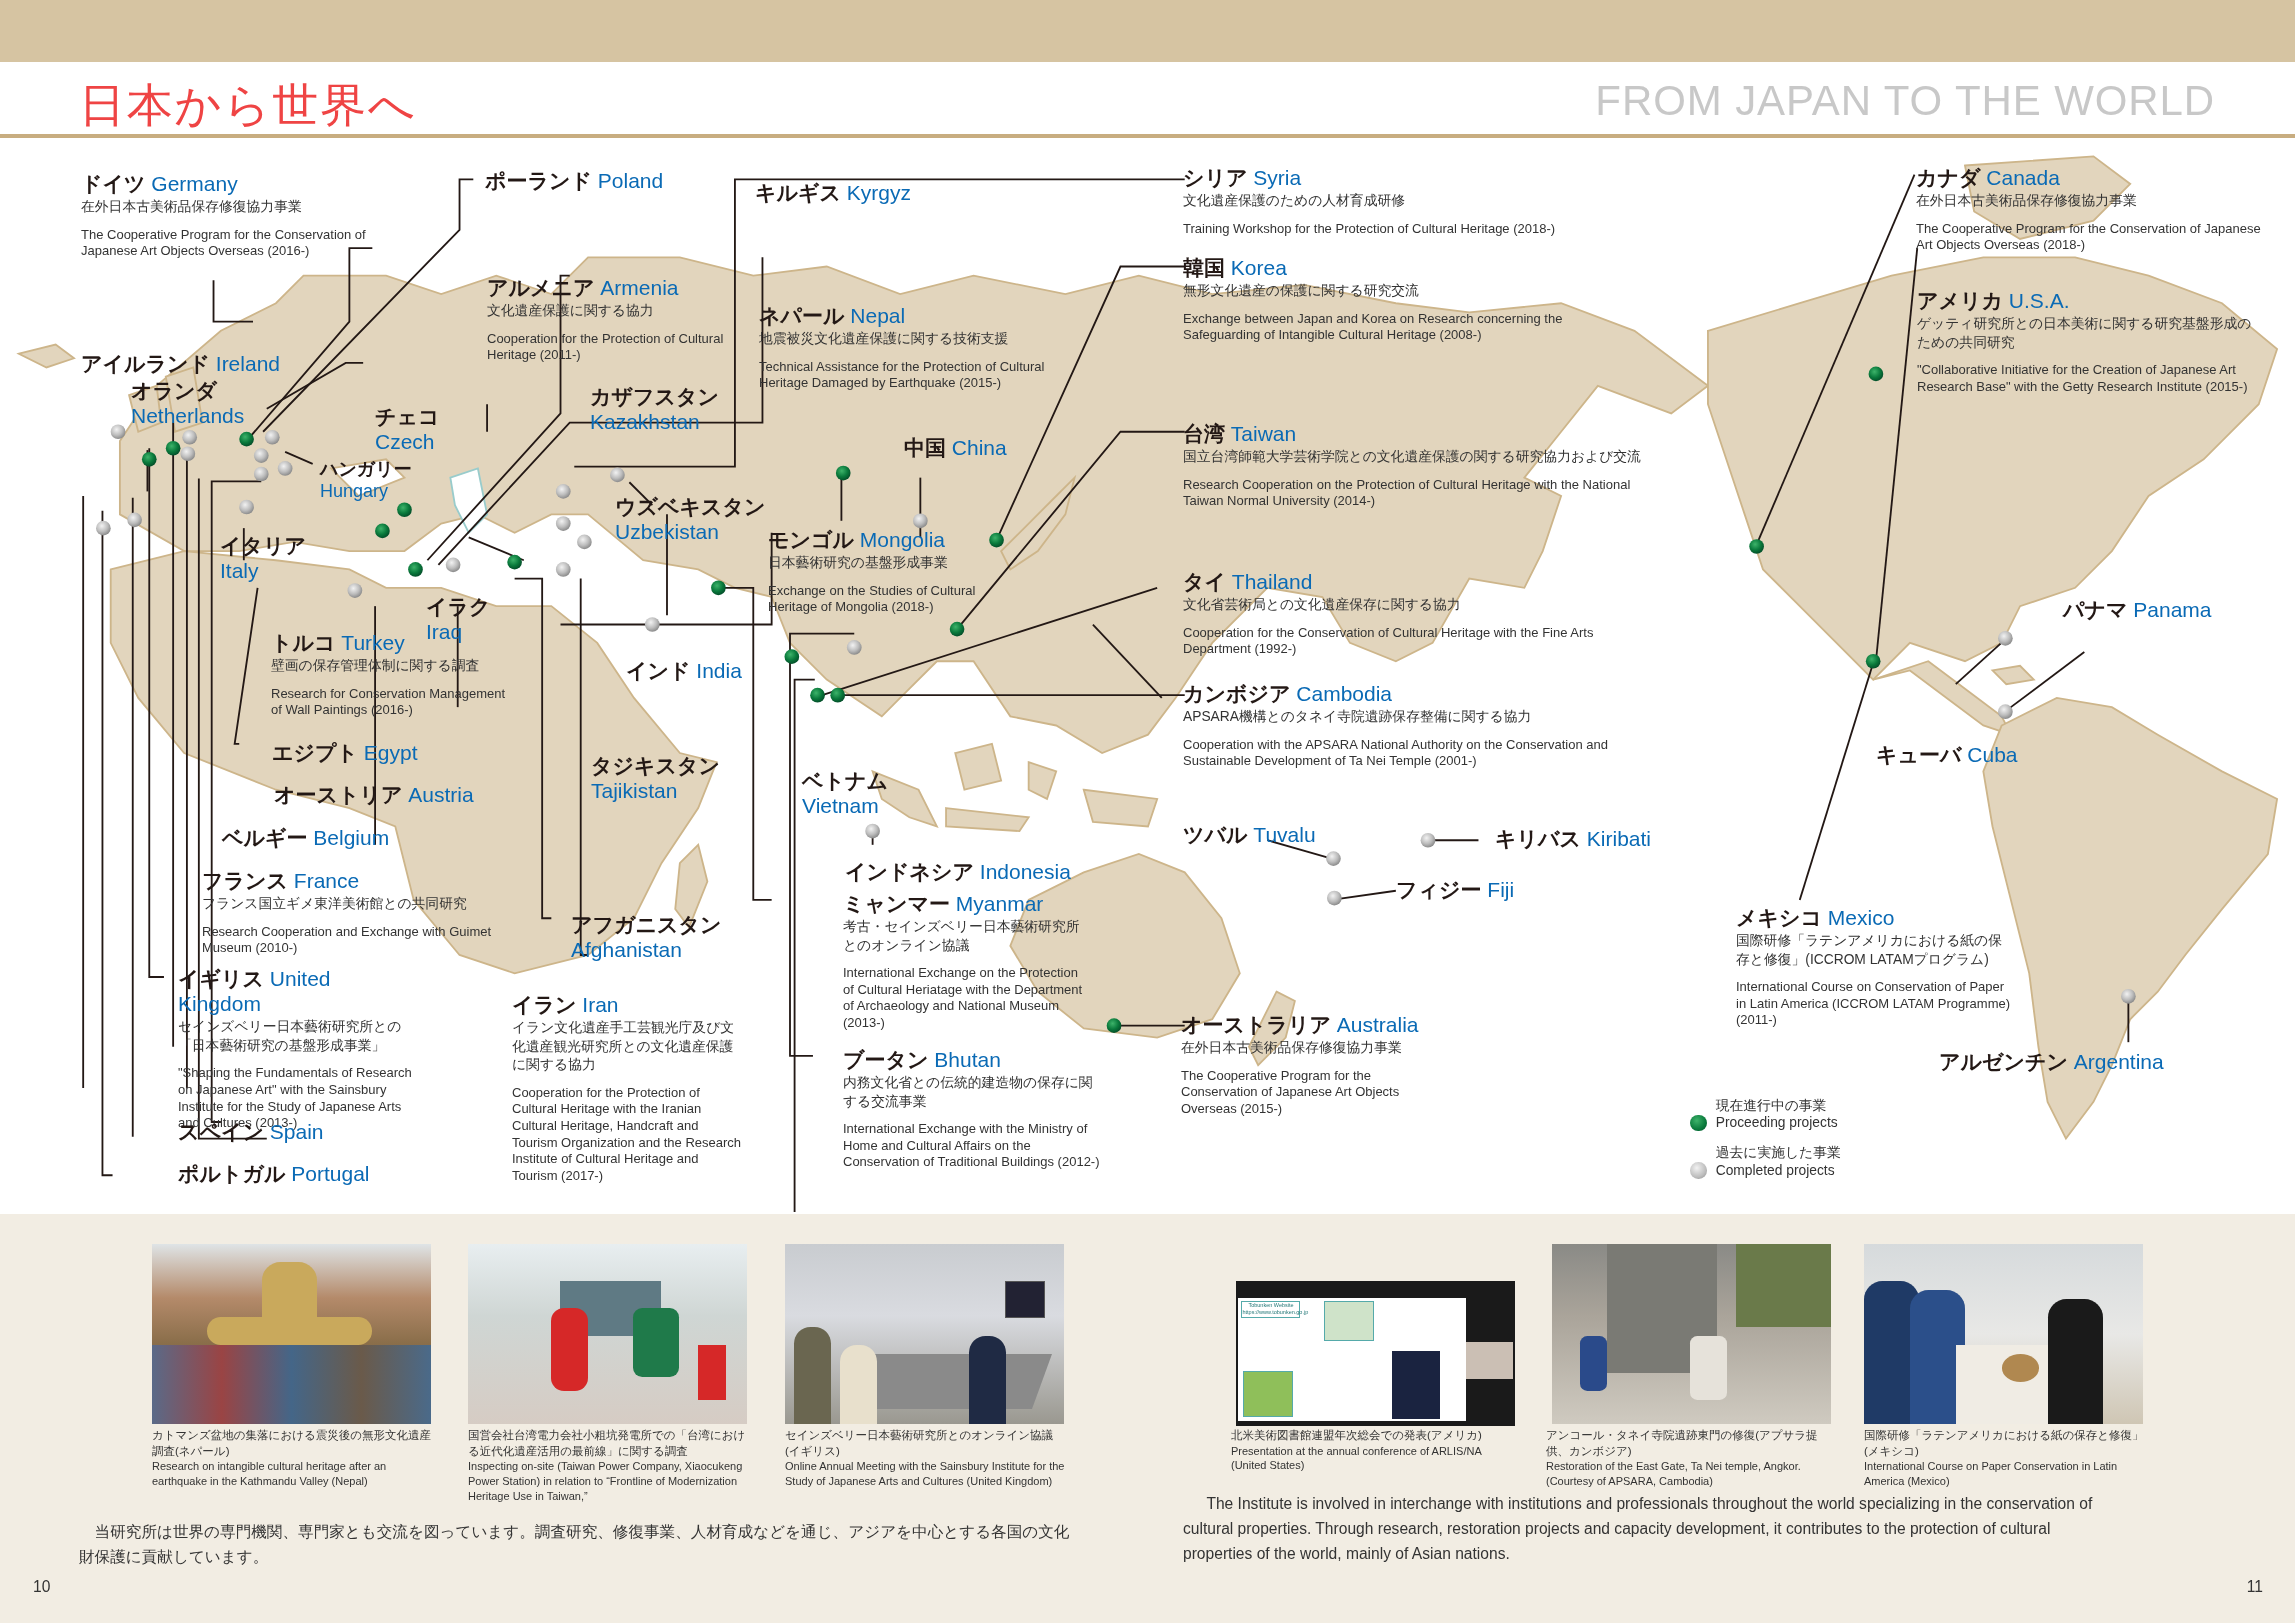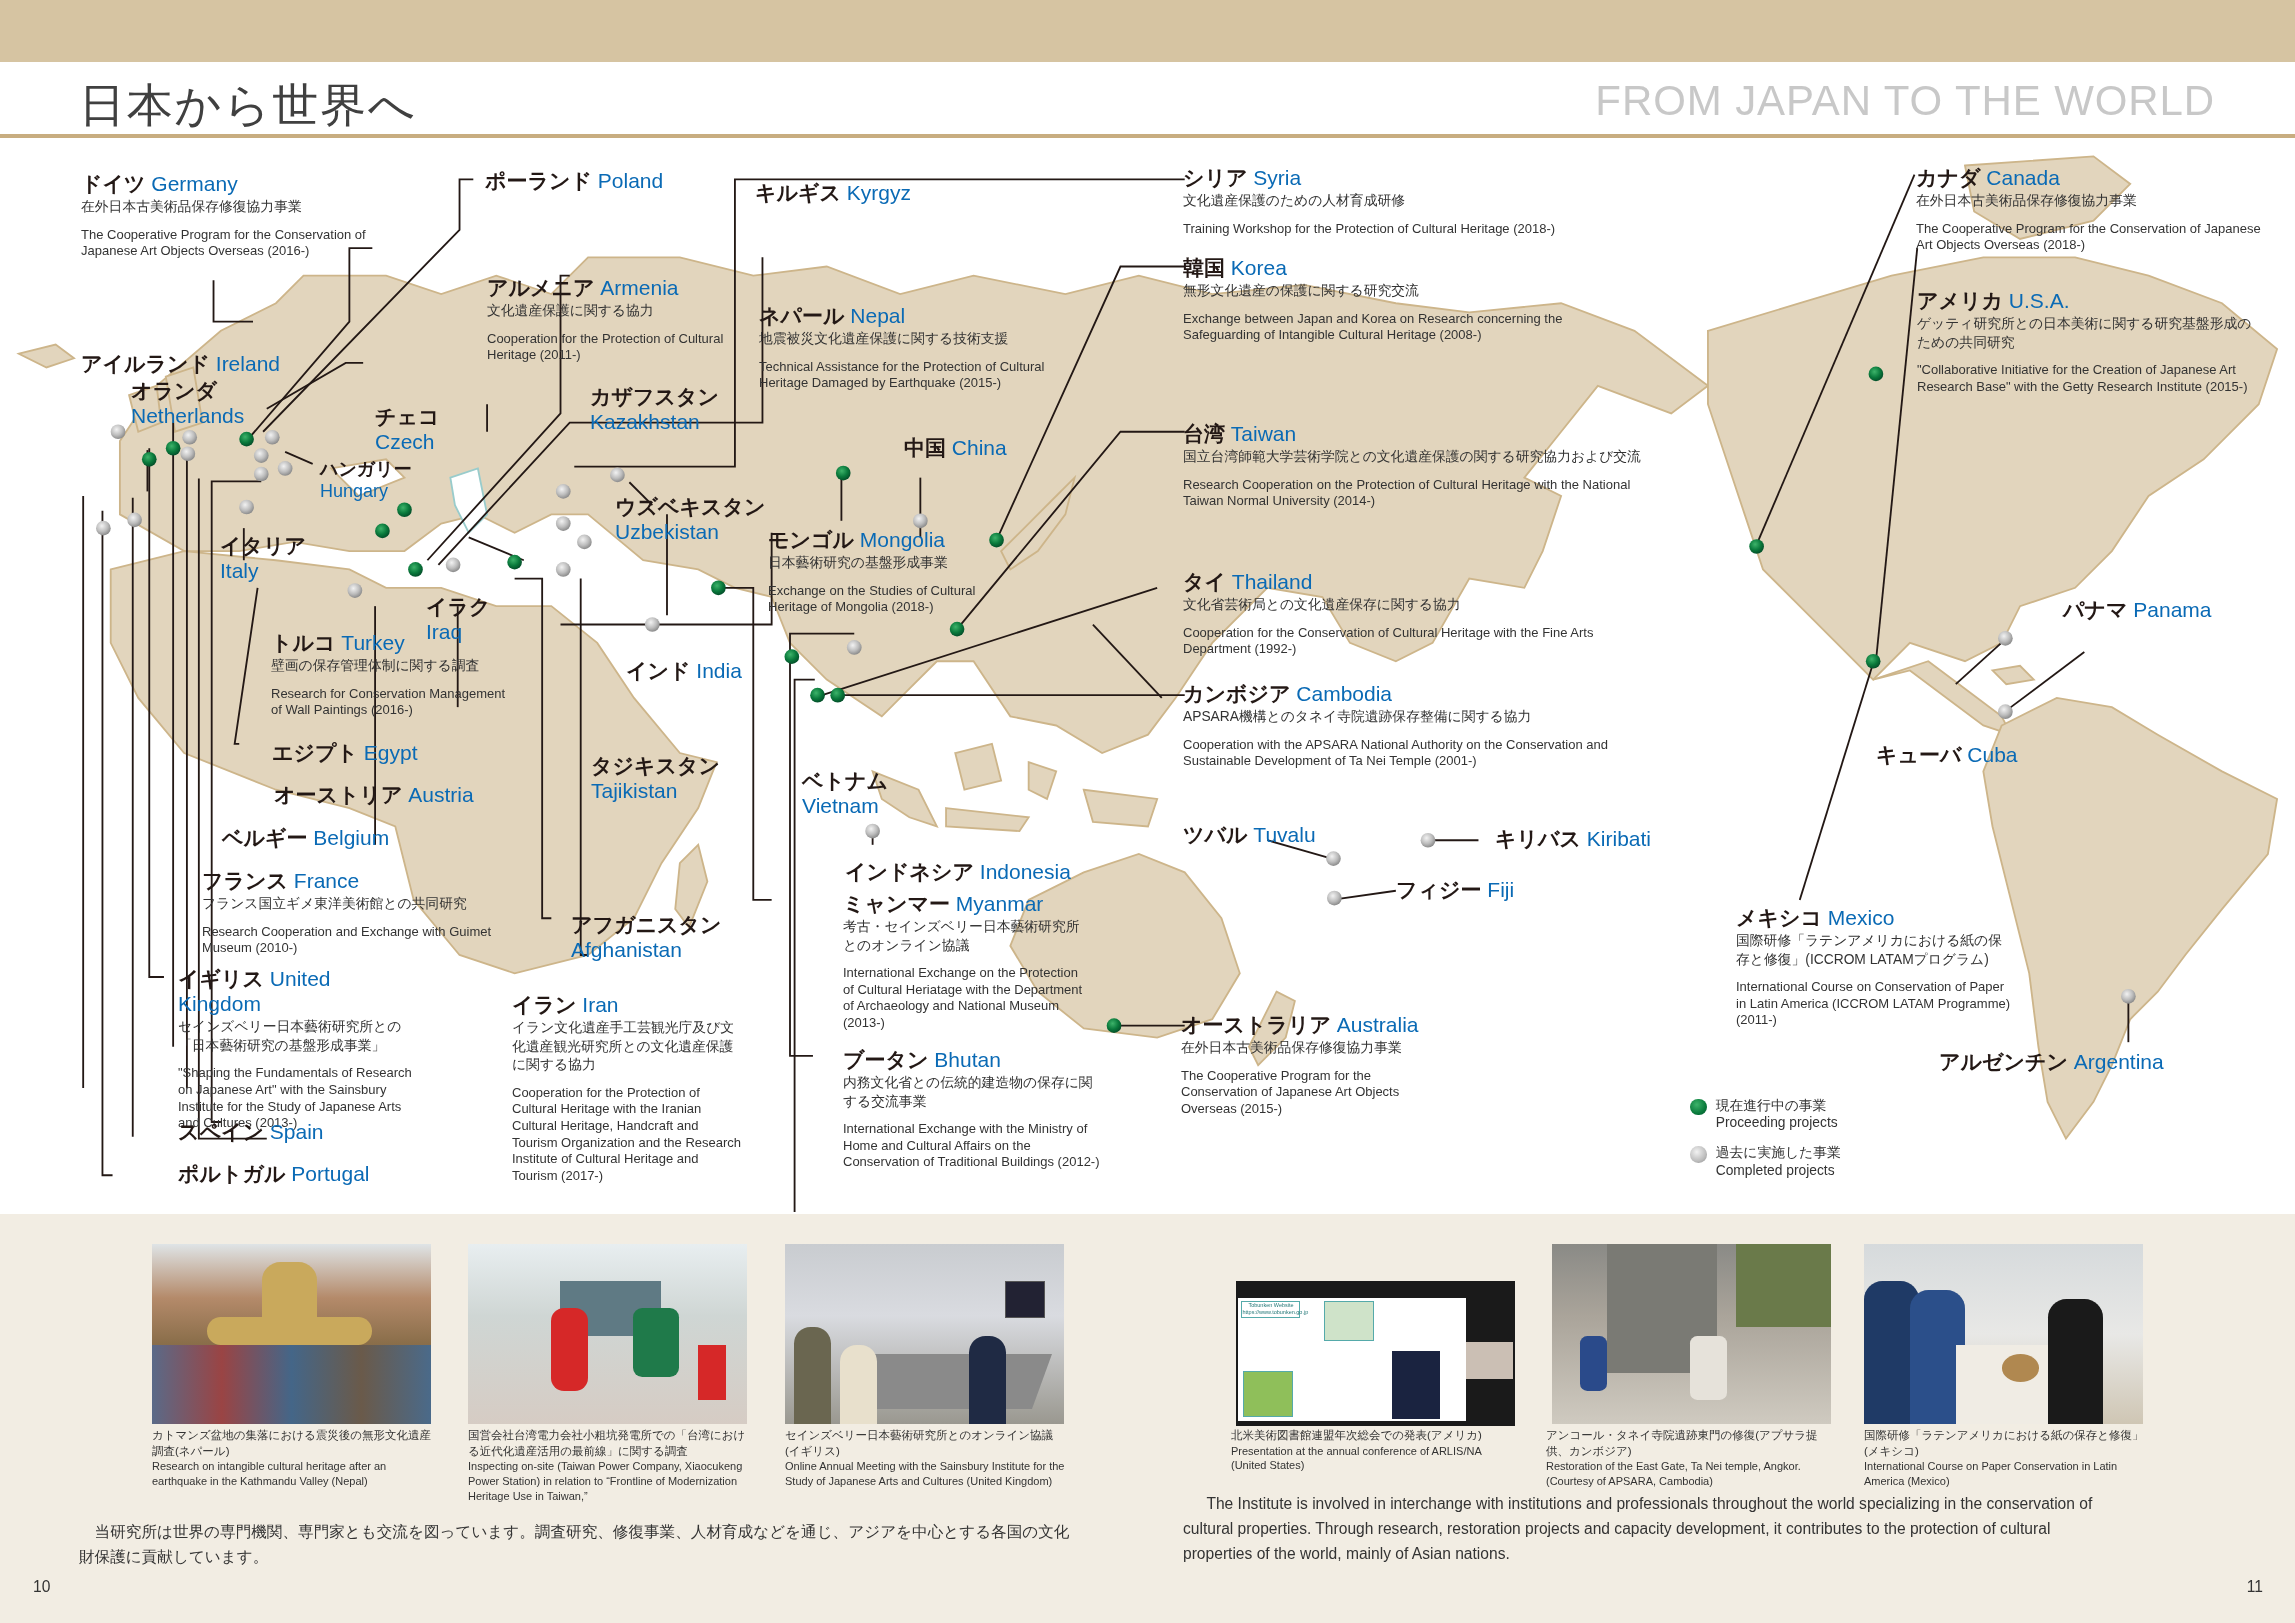--- a/index.html
+++ b/index.html
@@ -1,28 +1,28 @@
 <!DOCTYPE html>
 <html style="font-size:14.7px"><head>
 <meta charset="utf-8">
 <style>
 *{margin:0;padding:0;box-sizing:border-box}
 body{width:2296px;height:1624px;background:#fff;font-family:"Liberation Sans","DejaVu Sans",sans-serif;color:#231815;position:relative;overflow:hidden}
 .topband{position:absolute;left:0;top:0;width:2296px;height:62px;background:#d6c4a2}
-.title-jp{position:absolute;left:79px;top:75px;font-size:46px;color:#404040;letter-spacing:1.8px;font-family:"DejaVu Sans",sans-serif}
+.title-jp{position:absolute;left:79px;top:75px;font-size:46px;color:#ef4444;letter-spacing:1.8px;font-family:"DejaVu Sans",sans-serif}
 .title-en{position:absolute;right:81px;top:77px;font-size:42px;color:#c8c8c8;font-weight:normal;letter-spacing:0.9px;font-family:Liberation Sans, sans-serif}
 .rule{position:absolute;left:0;top:134px;width:2296px;height:3.7px;background:#c8ad80}
 .map{position:absolute;left:0;top:138px;width:2296px;height:1074px}
 .lbl{position:absolute;font-size:11px;line-height:1.3;color:#333}
 .lbl .nm{font-size:21px;font-weight:bold;color:#231815;line-height:1.2;display:block}
 .lbl .nm .en{color:#0a6ab5;font-weight:normal}
 .lbl .jp{font-size:13.8px;color:#333;margin-top:1.8px;line-height:1.35}
 .lbl .en-d{font-size:13px;color:#333;margin-top:10px;line-height:1.28}
 .legend{position:absolute;left:1690px;top:1097px}
-.legend .row{display:flex;align-items:flex-start;margin-bottom:13px}
+.legend .row{display:flex;align-items:flex-end;margin-bottom:13px}
 .legend .dot{width:16.5px;height:16.5px;border-radius:50%;margin:1.8px 9.2px 0 0}
 .legend .txt{font-size:13.8px;line-height:1.25;color:#333}
 .bottom{position:absolute;left:0;top:1214px;width:2296px;height:410px;background:#f2ede3}
 .photo{position:absolute;top:1244px;width:279px;height:180px;overflow:hidden}
 .cap{position:absolute;top:1428px;width:281px;font-size:11px;line-height:1.35;color:#333}
 .cap .cjp{font-size:11.5px}
 .body-jp{position:absolute;left:79px;top:1520px;width:992px;font-size:15.6px;line-height:1.6;color:#333}
 .body-en{position:absolute;left:1183px;top:1492px;width:918px;font-size:15.6px;line-height:1.6;color:#333}
 .pg{position:absolute;top:1578px;font-size:15.6px;color:#333}
 </style>

